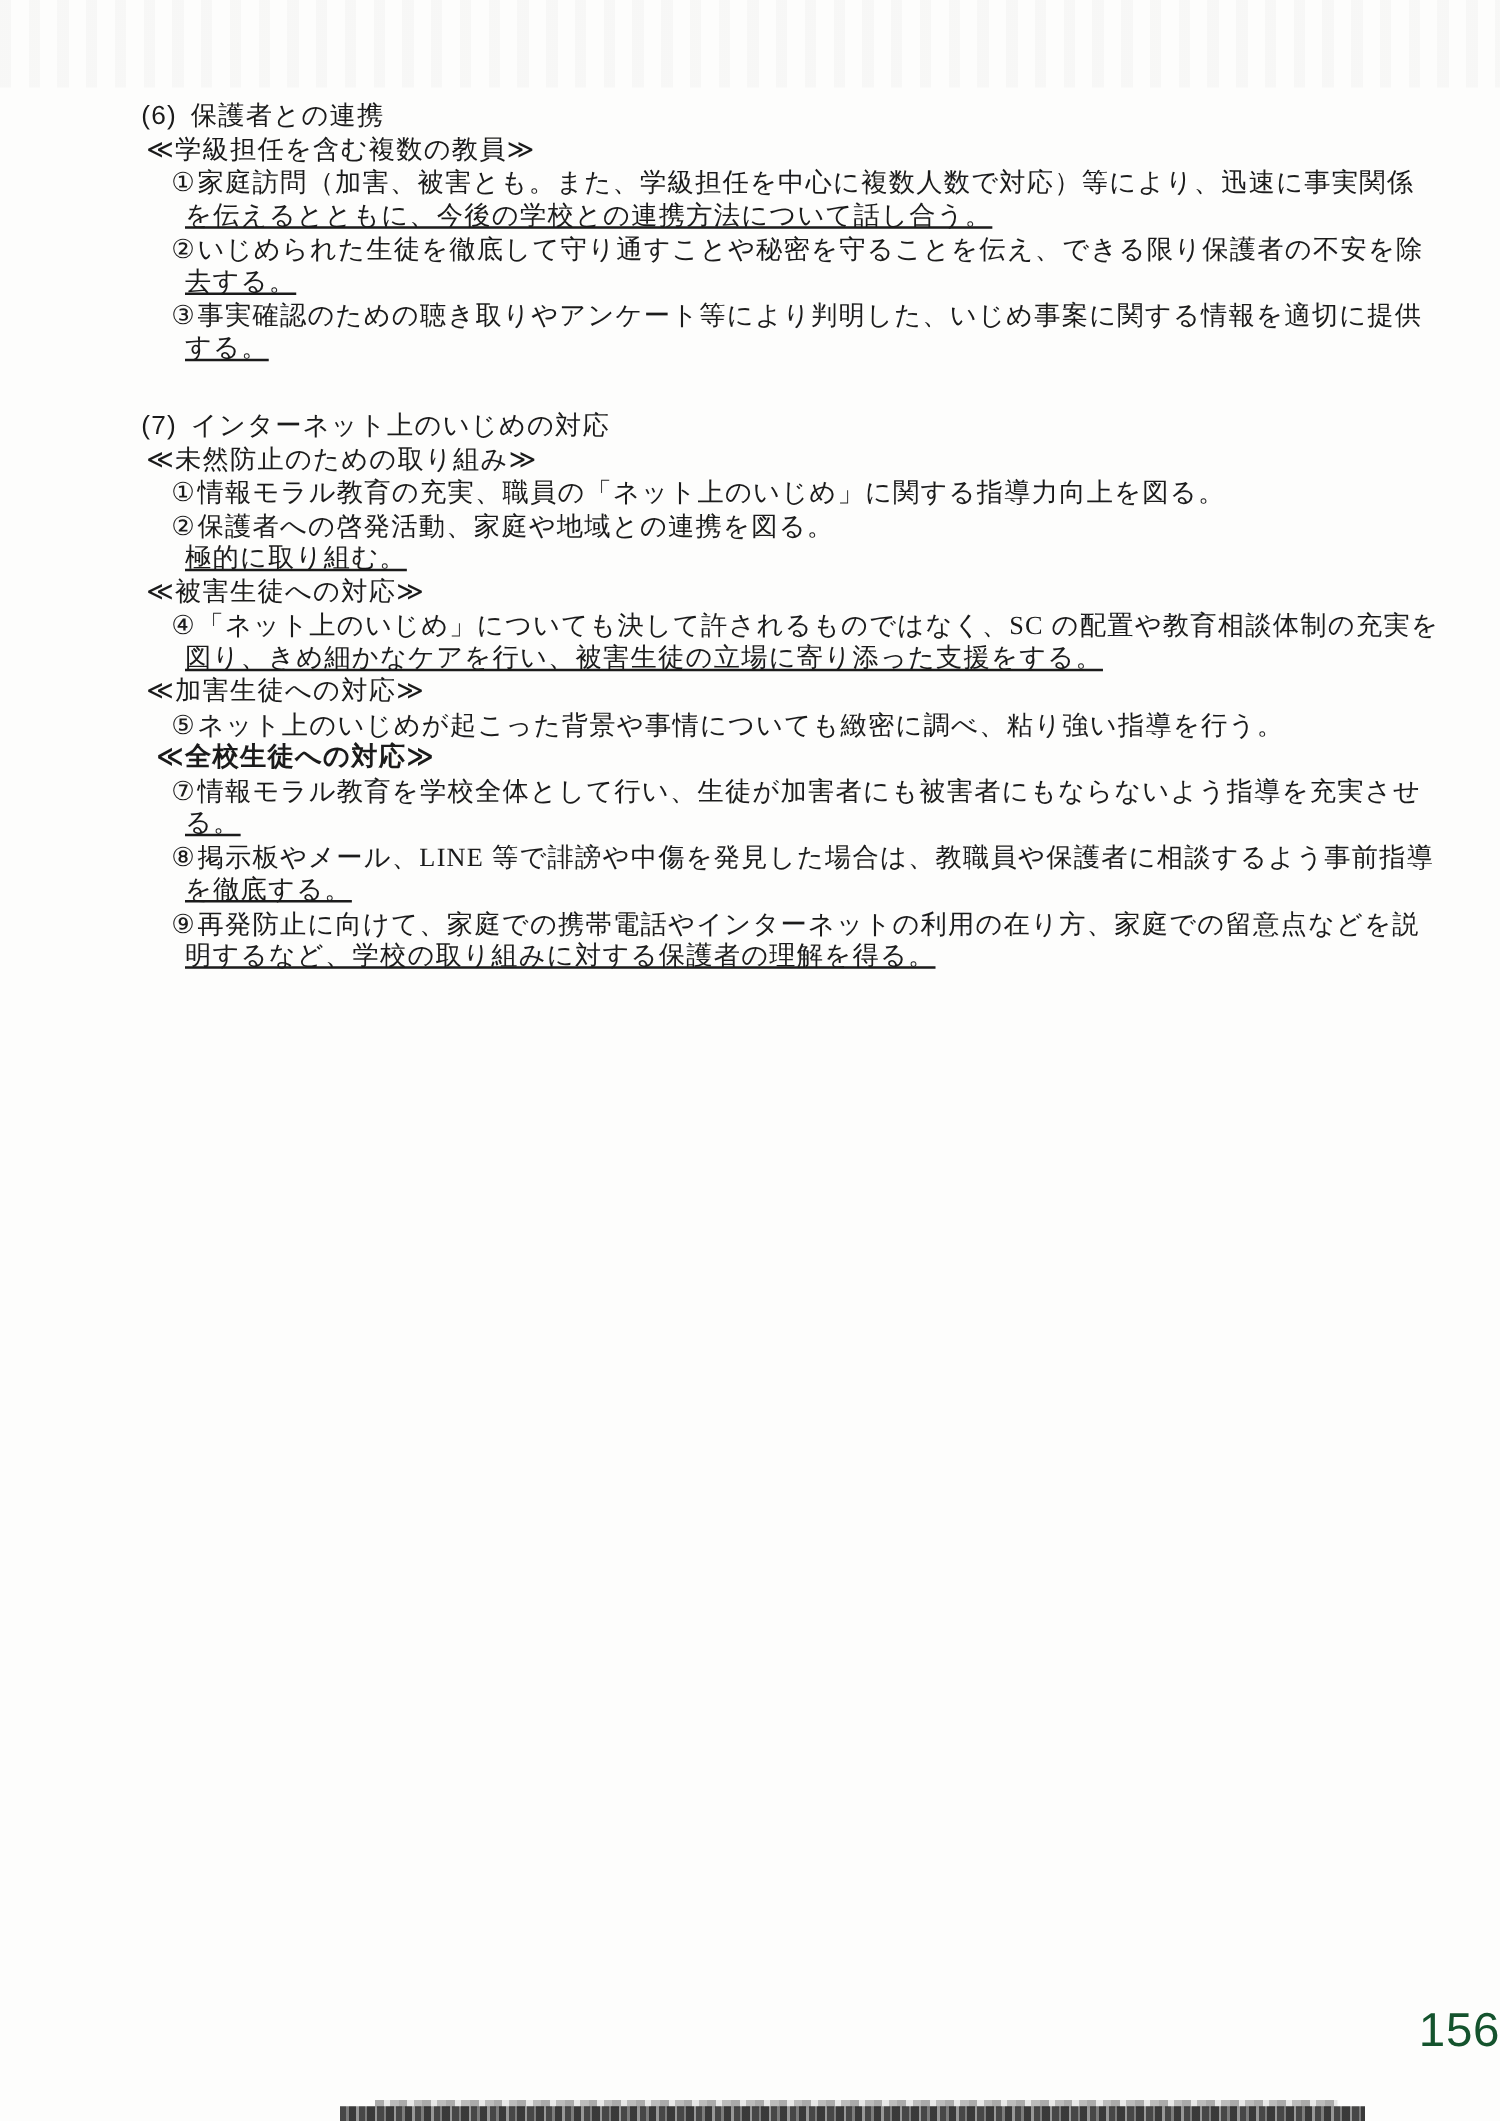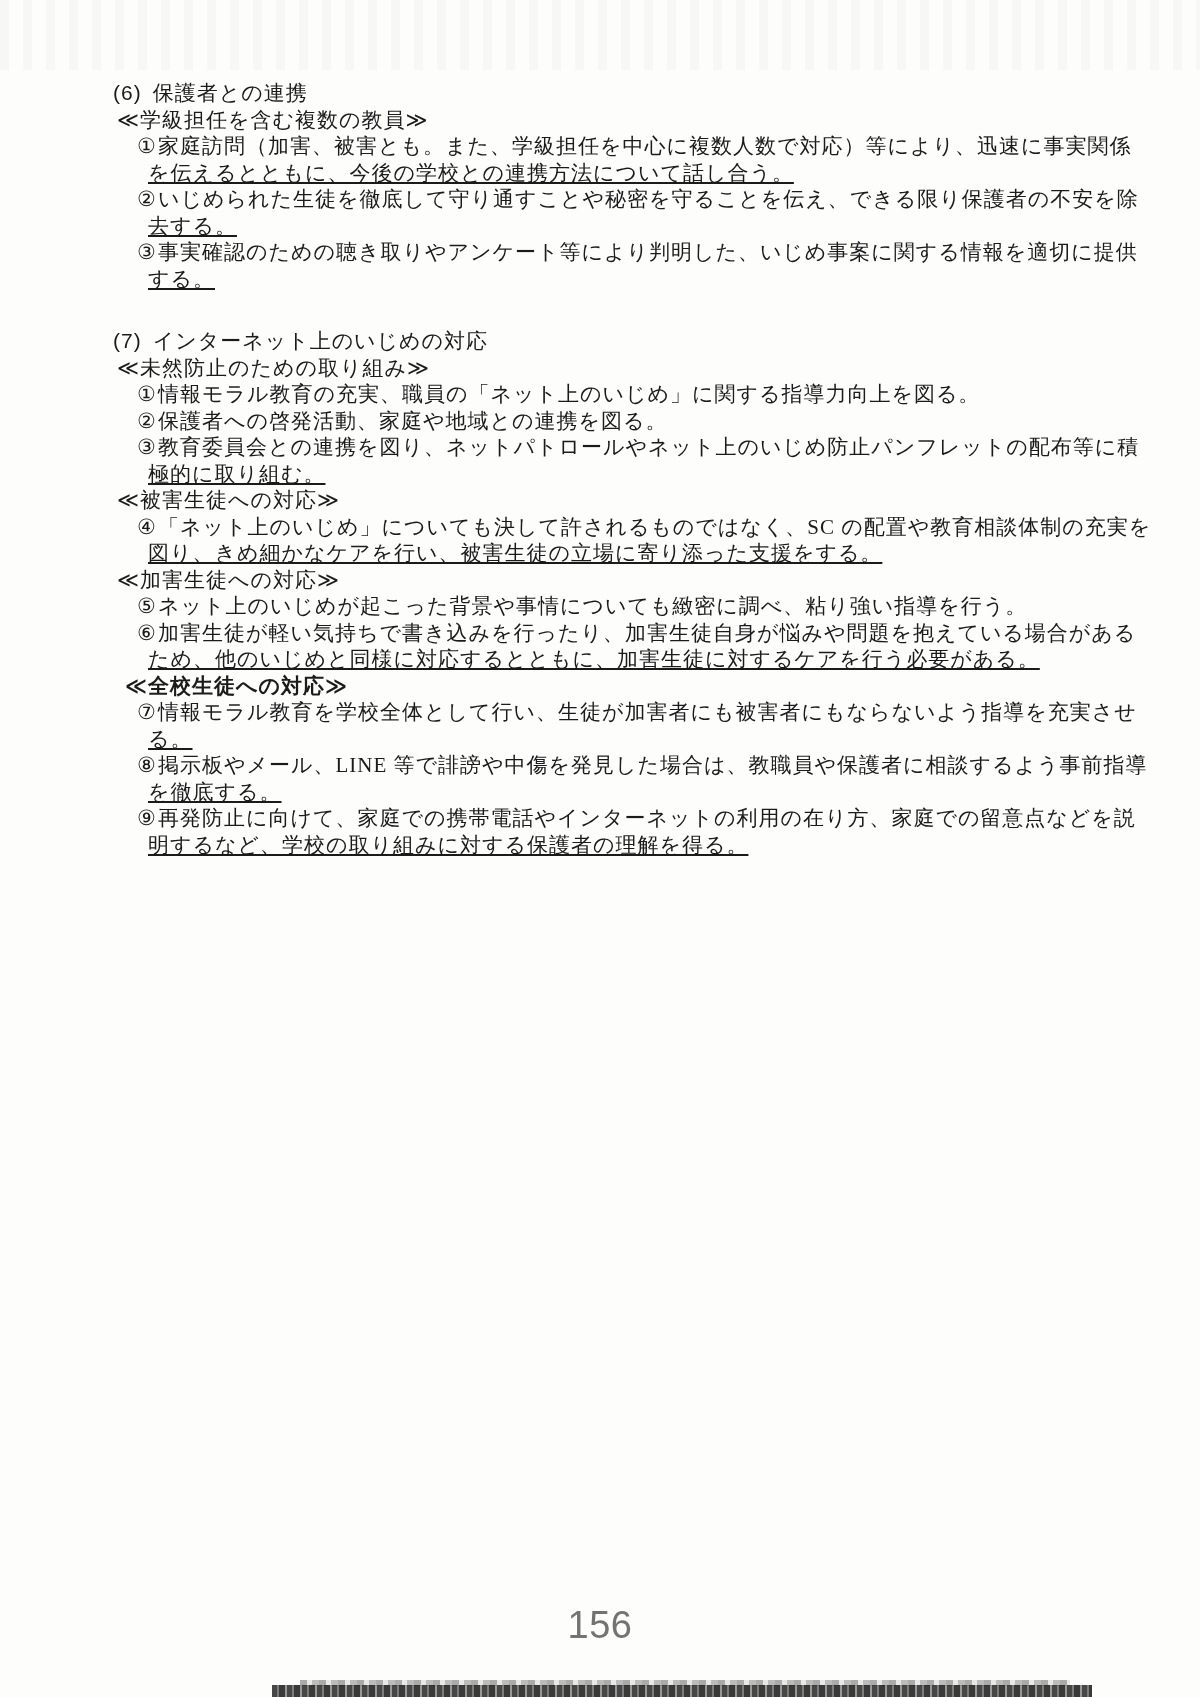--- a/index.html
+++ b/index.html
@@ -31,25 +31,25 @@
   .group-label.indent-2 { padding-left: 16px; }
   .item-first { padding-left: 24px; font-family: Liberation Serif, serif; }
   .item-num { display: inline-block; width: 21px; }
   .item-cont { padding-left: 35px; text-decoration: underline; }
   .section-7 { margin-top: 36px; }
   .page-number {
     position: absolute;
     top: 1604px;
     left: 0;
     width: 100%;
-    text-align: center;
+    text-align: right;
     font-size: 38px;
     line-height: 42px;
     letter-spacing: 0.5px;
-    color: #737373;
+    color: #14532d;
   }
   
   .scan-noise-top {
     position: absolute;
     top: 0; left: 0; right: 0; height: 70px;
     background: repeating-linear-gradient(90deg,
       rgba(140,140,140,0.05) 0 9px,
       rgba(255,255,255,0) 9px 23px);
     pointer-events: none;
   }
@@ -119,45 +119,36 @@
       <div class="line item-first">
         <span class="item-num">①</span><span>情報モラル教育の充実、職員の「ネット上のいじめ」に関する指導力向上を図る。</span>
       </div>
     </div>
     <div>
       <div class="line item-first">
         <span class="item-num">②</span><span>保護者への啓発活動、家庭や地域との連携を図る。</span>
       </div>
     </div>
     <div>
-      <div class="line item-first">
-        <span class="item-num">③</span><span>教育委員会との連携を図り、ネットパトロールやネット上のいじめ防止パンフレットの配布等に積</span>
-      </div>
       <div class="line item-cont">極的に取り組む。</div>
     </div>
 
     <div class="line group-label">≪被害生徒への対応≫</div>
     <div>
       <div class="line item-first">
         <span class="item-num">④</span><span>「ネット上のいじめ」についても決して許されるものではなく、SC の配置や教育相談体制の充実を</span>
       </div>
       <div class="line item-cont">図り、きめ細かなケアを行い、被害生徒の立場に寄り添った支援をする。</div>
     </div>
 
     <div class="line group-label">≪加害生徒への対応≫</div>
     <div>
       <div class="line item-first">
         <span class="item-num">⑤</span><span>ネット上のいじめが起こった背景や事情についても緻密に調べ、粘り強い指導を行う。</span>
       </div>
-    </div>
-    <div>
-      <div class="line item-first">
-        <span class="item-num">⑥</span><span>加害生徒が軽い気持ちで書き込みを行ったり、加害生徒自身が悩みや問題を抱えている場合がある</span>
-      </div>
-      <div class="line item-cont">ため、他のいじめと同様に対応するとともに、加害生徒に対するケアを行う必要がある。</div>
     </div>
 
     <div class="line group-label indent-1">≪全校生徒への対応≫</div>
     <div>
       <div class="line item-first">
         <span class="item-num">⑦</span><span>情報モラル教育を学校全体として行い、生徒が加害者にも被害者にもならないよう指導を充実させ</span>
       </div>
       <div class="line item-cont">る。</div>
     </div>
     <div>

